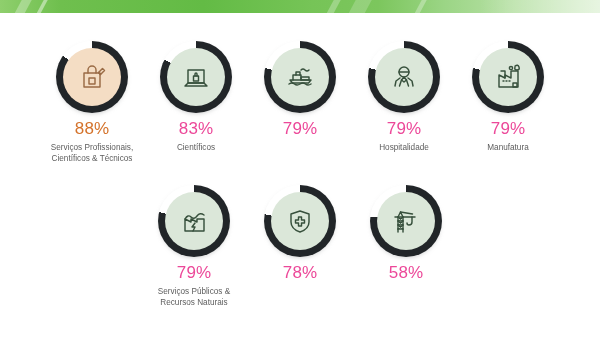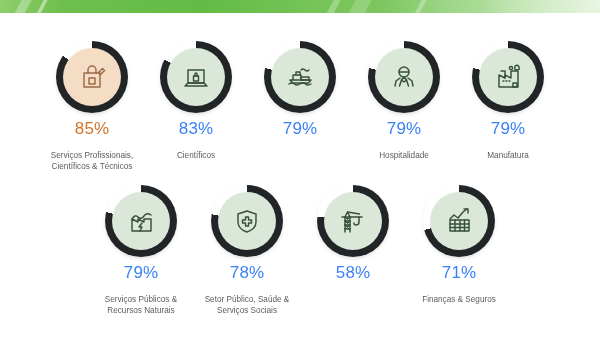--- a/index.html
+++ b/index.html
@@ -125,27 +125,27 @@
     fill: none;
     stroke-linecap: round;
     stroke-linejoin: round;
   }
   .gauge.highlight .inner svg * { stroke: #9a6b45; }
 
   
   .pct {
     margin-top: 7px;
     font-size: 17px;
-    color: #3b82f6;
+    color: #ec4899;
     letter-spacing: 0.1px;
     line-height: 1;
   }
   .pct.accent { color: #d4722a; }
   .cap {
-    margin-top: 13px;
+    margin-top: 5px;
     font-size: 8.2px;
     color: #5d5d5d;
     text-align: center;
     line-height: 1.35;
     white-space: pre-line;
     max-width: 104px;
   }
 </style>
 </head>
 <body>
@@ -169,21 +169,21 @@
           <div class="inner">
             <svg viewBox="0 0 32 32">
               <path d="M8 12 h16 v14 h-16 z"></path>
               <path d="M12 12 v-3 a4 4 0 0 1 8 0 v3"></path>
               <path d="M13 17 h6 v6 h-6 z"></path>
               <path d="M22.5 11.5 l4 -4 l2 2 l-4 4 z"></path>
               <path d="M22.5 11.5 l2 2"></path>
             </svg>
           </div>
         </div>
-        <div class="pct accent">85%</div>
+        <div class="pct accent">88%</div>
         <div class="cap">Serviços Profissionais,
 Científicos &amp; Técnicos</div>
       </div>
       <div class="cell">
         <div class="gauge">
           <div class="shadow"></div>
           <div class="ringtrack"></div>
           <div class="ring" style="background: conic-gradient(rgb(33, 37, 40) 0deg, rgb(33, 37, 40) 298.8deg, rgb(255, 255, 255) 298.8deg, rgb(255, 255, 255) 360deg);"></div>
           <div class="inner">
             <svg viewBox="0 0 32 32">
@@ -279,22 +279,20 @@
           <div class="ringtrack"></div>
           <div class="ring" style="background: conic-gradient(rgb(33, 37, 40) 0deg, rgb(33, 37, 40) 280.8deg, rgb(255, 255, 255) 280.8deg, rgb(255, 255, 255) 360deg);"></div>
           <div class="inner">
             <svg viewBox="0 0 32 32">
               <path d="M16 6 l9 3 v8 q0 7 -9 10 q-9 -3 -9 -10 v-8 z"></path>
               <path d="M14.5 12 h3 v3 h3 v3 h-3 v3 h-3 v-3 h-3 v-3 h3 z"></path>
             </svg>
           </div>
         </div>
         <div class="pct">78%</div>
-        <div class="cap">Setor Público, Saúde &amp;
-Serviços Sociais</div>
       </div>
       <div class="cell">
         <div class="gauge">
           <div class="shadow"></div>
           <div class="ringtrack"></div>
           <div class="ring" style="background: conic-gradient(rgb(33, 37, 40) 0deg, rgb(33, 37, 40) 277.2deg, rgb(255, 255, 255) 277.2deg, rgb(255, 255, 255) 360deg);"></div>
           <div class="inner">
             <svg viewBox="0 0 32 32">
               <path d="M8 27 v-15"></path>
               <path d="M13 27 v-15"></path>
@@ -302,32 +300,14 @@
               <path d="M5 12 h20"></path>
               <path d="M8 16 h5 M8 20 h5 M8 24 h5"></path>
               <path d="M8 12 l5 4 M13 12 l-5 4 M8 16 l5 4 M13 16 l-5 4 M8 20 l5 4 M13 20 l-5 4"></path>
               <path d="M22 12 v5 q0 3 -3 3 q-2 0 -2 -2"></path>
               <path d="M10.5 7 l12 2"></path>
             </svg>
           </div>
         </div>
         <div class="pct">58%</div>
       </div>
-      <div class="cell">
-        <div class="gauge">
-          <div class="shadow"></div>
-          <div class="ringtrack"></div>
-          <div class="ring" style="background: conic-gradient(rgb(33, 37, 40) 0deg, rgb(33, 37, 40) 255.6deg, rgb(255, 255, 255) 255.6deg, rgb(255, 255, 255) 360deg);"></div>
-          <div class="inner">
-            <svg viewBox="0 0 32 32">
-              <path d="M7 26 h19 v-11 h-19 z"></path>
-              <path d="M7 19 h19 M7 22.5 h19"></path>
-              <path d="M12 15 v11 M17 15 v11 M21.5 15 v11"></path>
-              <path d="M7 14 l4 -4 l4 3 l5 -6 l4 -3"></path>
-              <path d="M21 4 h4 v4"></path>
-            </svg>
-          </div>
-        </div>
-        <div class="pct">71%</div>
-        <div class="cap">Finanças &amp; Seguros</div>
-      </div>
     </div>
 </div>
 
 </body></html>

